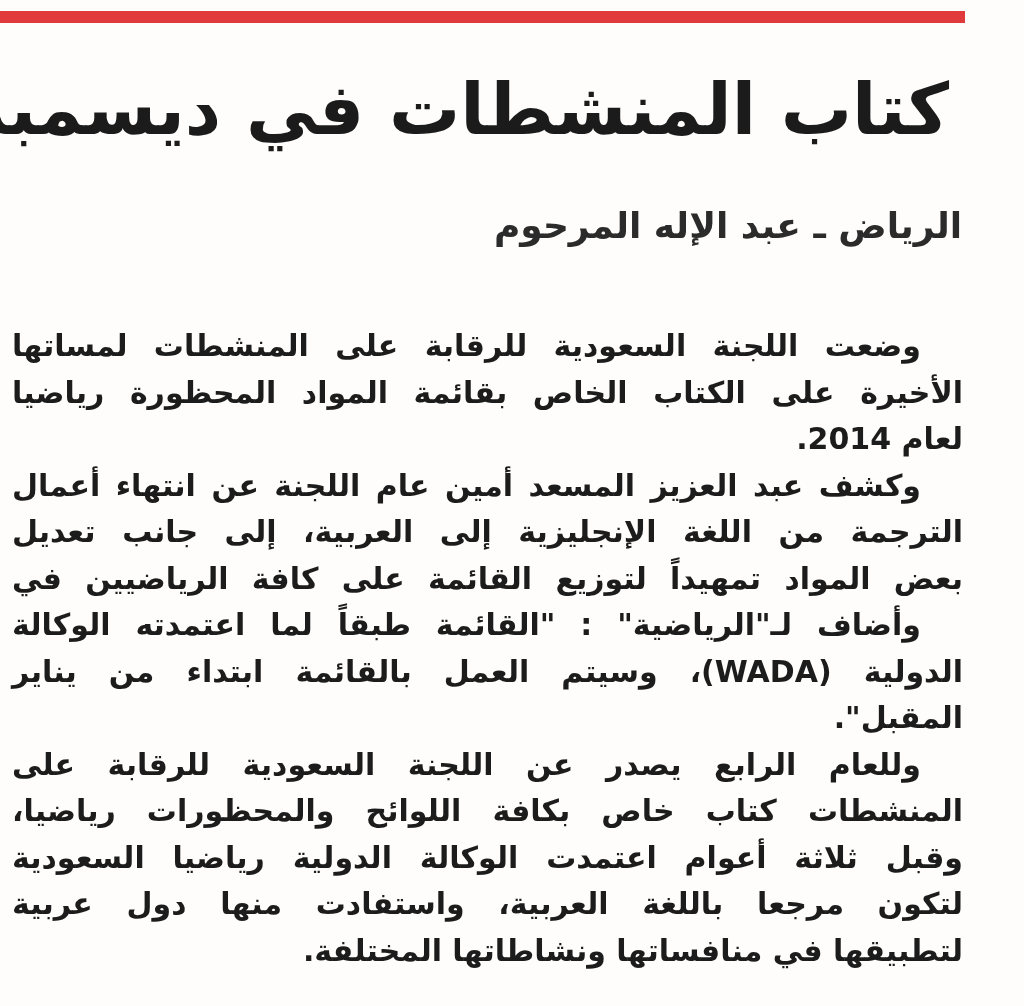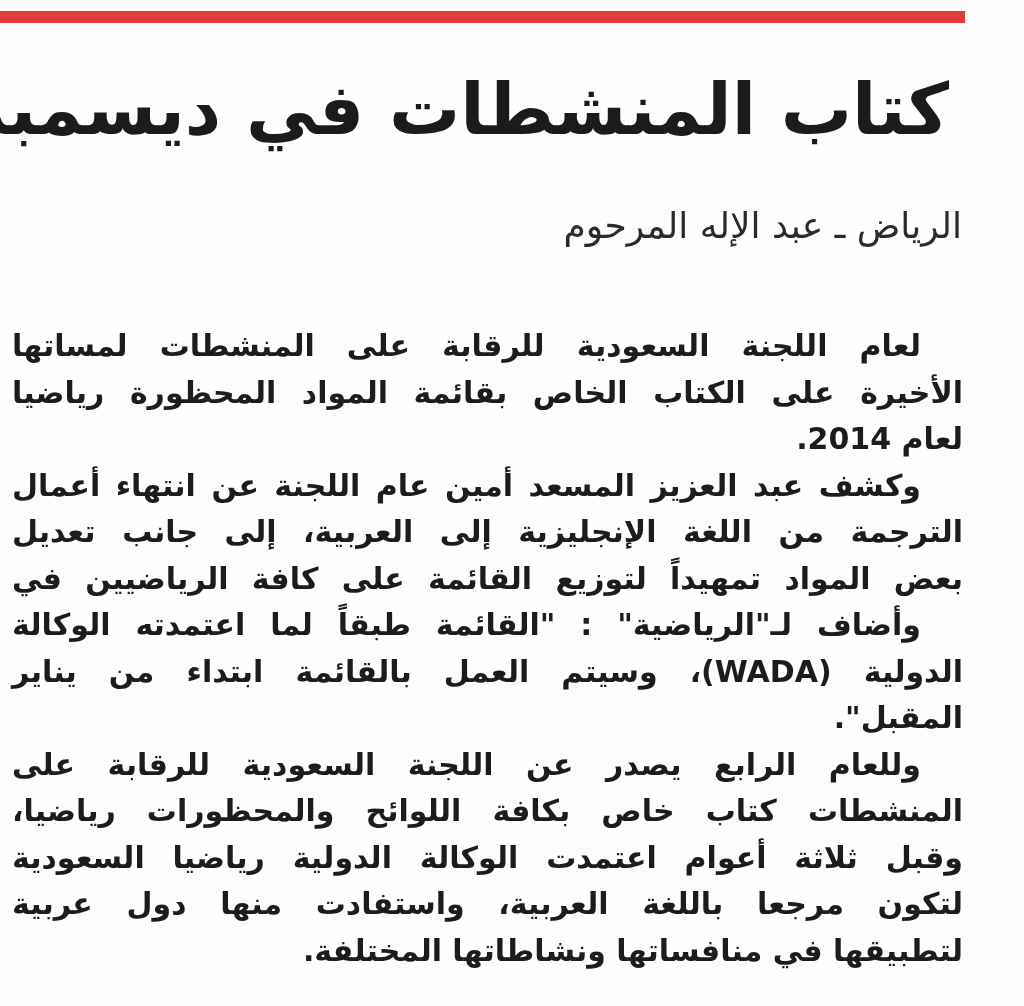--- a/index.html
+++ b/index.html
@@ -40,21 +40,21 @@
     white-space: nowrap;
   }
   .byline {
     position: absolute;
     top: 199px;
     left: 10px;
     right: 62px;
     direction: rtl;
     text-align: right;
     font-size: 36px;
-    font-weight: normal;
+    font-weight: bold;
     color: #2b2b2b;
     line-height: 1.5;
   }
   .body-text {
     position: absolute;
     top: 323px;
     left: 12px;
     right: 61px;
     direction: rtl;
     font-size: 30px;
@@ -82,21 +82,21 @@
 </style>
 </head>
 <body>
 
 <div class="page">
   <div class="red-bar"></div>
   <h1 class="headline">كتاب المنشطات في ديسمبر</h1>
   <div class="byline">الرياض ـ عبد الإله المرحوم</div>
   <div class="body-text">
       <div class="para">
-        <div class="line first">لعام اللجنة السعودية للرقابة على المنشطات لمساتها</div>
+        <div class="line first">وضعت اللجنة السعودية للرقابة على المنشطات لمساتها</div>
         <div class="line">الأخيرة على الكتاب الخاص بقائمة المواد المحظورة رياضيا</div>
         <div class="line last">لعام 2014.</div>
       </div>
       <div class="para">
         <div class="line first">وكشف عبد العزيز المسعد أمين عام اللجنة عن انتهاء أعمال</div>
         <div class="line">الترجمة من اللغة الإنجليزية إلى العربية، إلى جانب تعديل</div>
         <div class="line">بعض المواد تمهيداً لتوزيع القائمة على كافة الرياضيين في</div>
       </div>
       <div class="para">
         <div class="line first">وأضاف لـ"الرياضية" : "القائمة طبقاً لما اعتمدته الوكالة</div>

